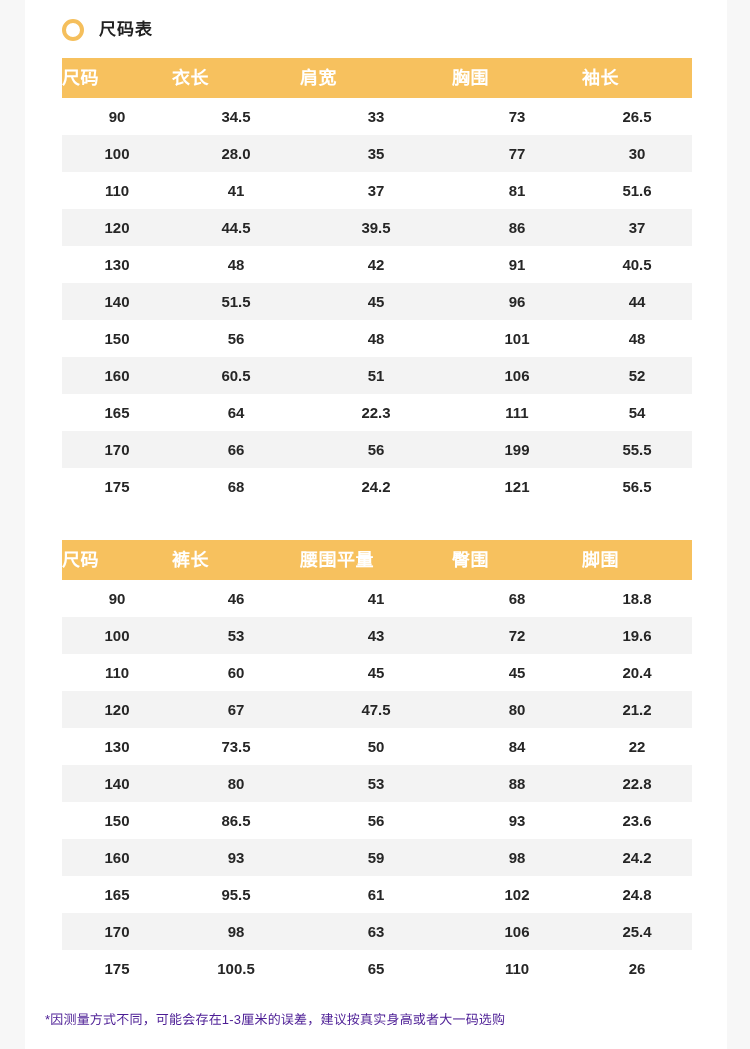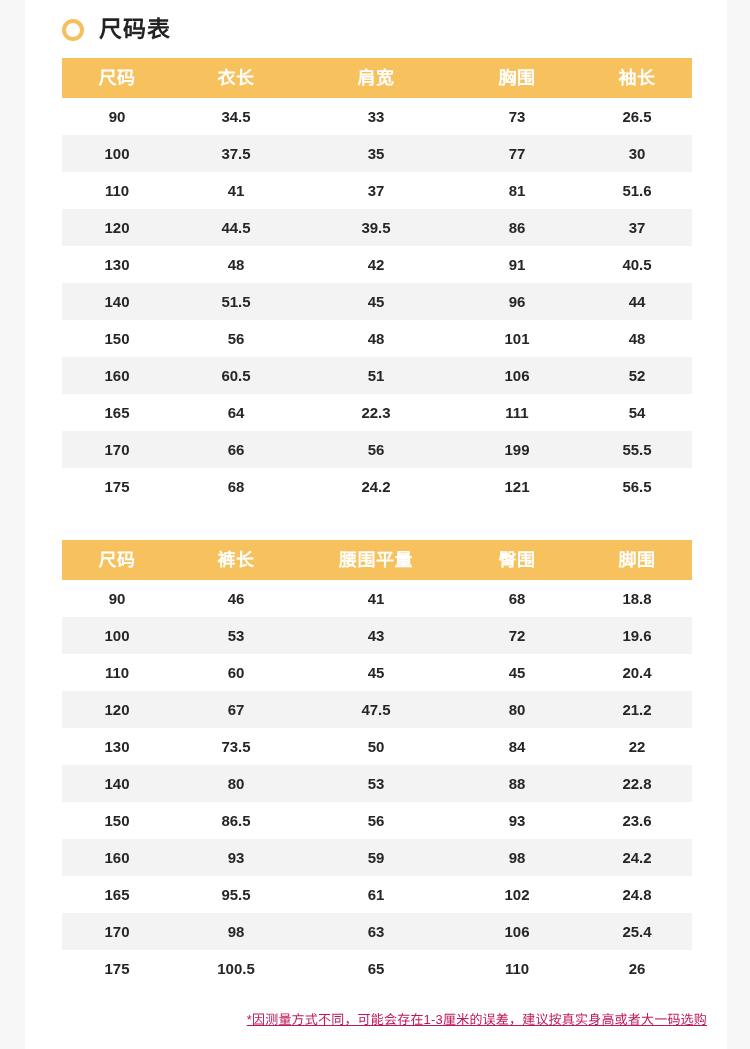--- a/index.html
+++ b/index.html
@@ -33,21 +33,21 @@
   .ring-icon {
     width: 22px;
     height: 22px;
     border: 4px solid #f5bf5c;
     border-radius: 50%;
     box-sizing: border-box;
     flex: 0 0 auto;
   }
   .title-text {
     margin-left: 15px;
-    font-size: 23px;
+    font-size: 17px;
     font-weight: 700;
     color: #222222;
     letter-spacing: 1px;
     line-height: 1;
   }
   
   .size-table {
     width: 630px;
     margin: 0 0 0 37px;
     border-collapse: collapse;
@@ -60,21 +60,21 @@
     margin-top: 35px;
   }
   .size-table th {
     background: #f7c15e;
     color: #ffffff;
     font-size: 18px;
     font-weight: 700;
     height: 40px;
     line-height: 40px;
     padding: 0;
-    text-align: center;
+    text-align: left;
     letter-spacing: 0.5px;
   }
   .size-table td {
     height: 37px;
     line-height: 37px;
     padding: 0;
     text-align: center;
     font-size: 15px;
     font-weight: 700;
     color: #262626;
@@ -86,26 +86,25 @@
   
   .col-0 { width: 110px; }
   .col-1 { width: 128px; }
   .col-2 { width: 152px; }
   .col-3 { width: 130px; }
   .col-4 { width: 110px; }
   
   .footnote {
     margin: 24px 0 0 0;
     padding: 0 20px 18px 20px;
-    text-align: right;
+    text-align: left;
     font-size: 13px;
-    color: #be185d;
+    color: #4c1d95;
     line-height: 1.4;
     letter-spacing: 0.2px;
-    text-decoration: underline;
   }
 </style>
 </head>
 <body>
 
 <div class="page">
 
   <div class="title-row">
     <span class="ring-icon"></span>
     <span class="title-text">尺码表</span>
@@ -124,21 +123,21 @@
     <tbody>
         <tr>
           <td class="col-0">90</td>
           <td class="col-1">34.5</td>
           <td class="col-2">33</td>
           <td class="col-3">73</td>
           <td class="col-4">26.5</td>
         </tr>
         <tr>
           <td class="col-0">100</td>
-          <td class="col-1">37.5</td>
+          <td class="col-1">28.0</td>
           <td class="col-2">35</td>
           <td class="col-3">77</td>
           <td class="col-4">30</td>
         </tr>
         <tr>
           <td class="col-0">110</td>
           <td class="col-1">41</td>
           <td class="col-2">37</td>
           <td class="col-3">81</td>
           <td class="col-4">51.6</td>

